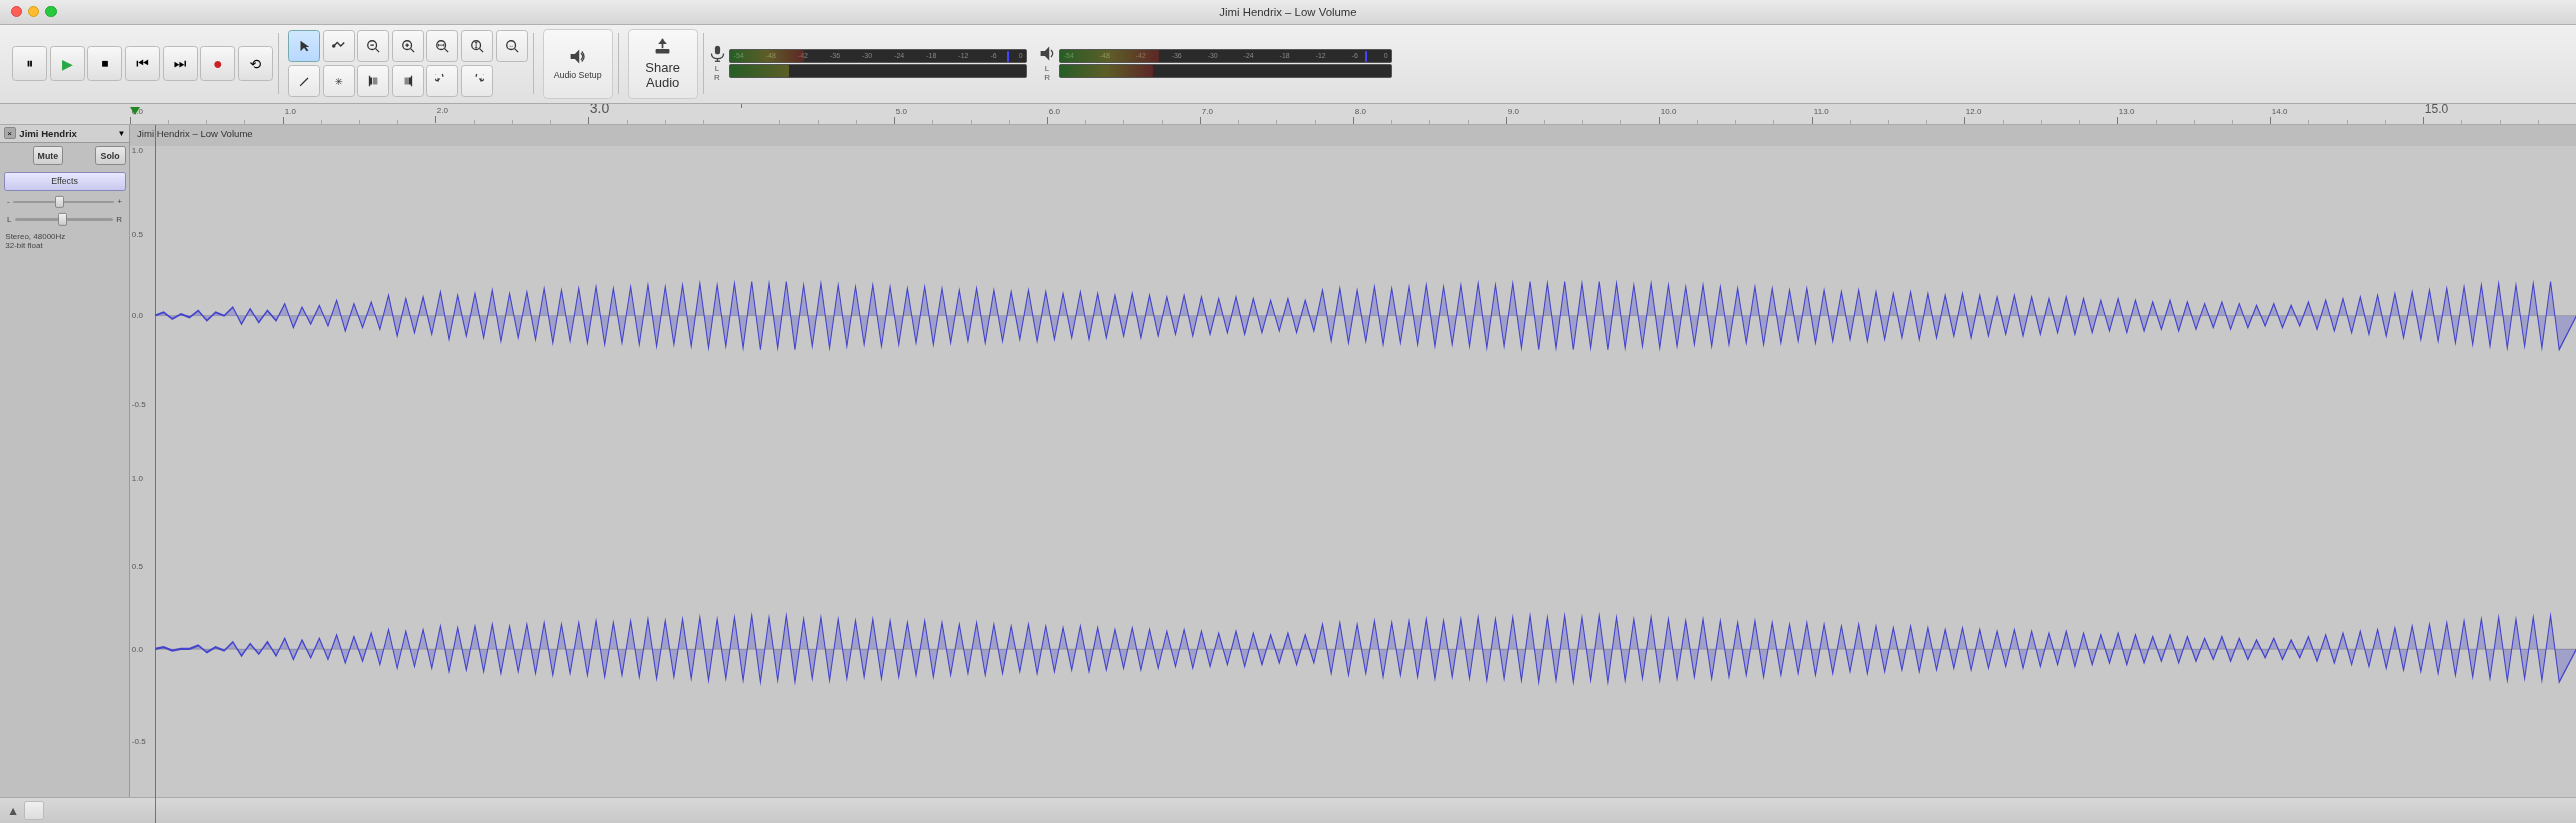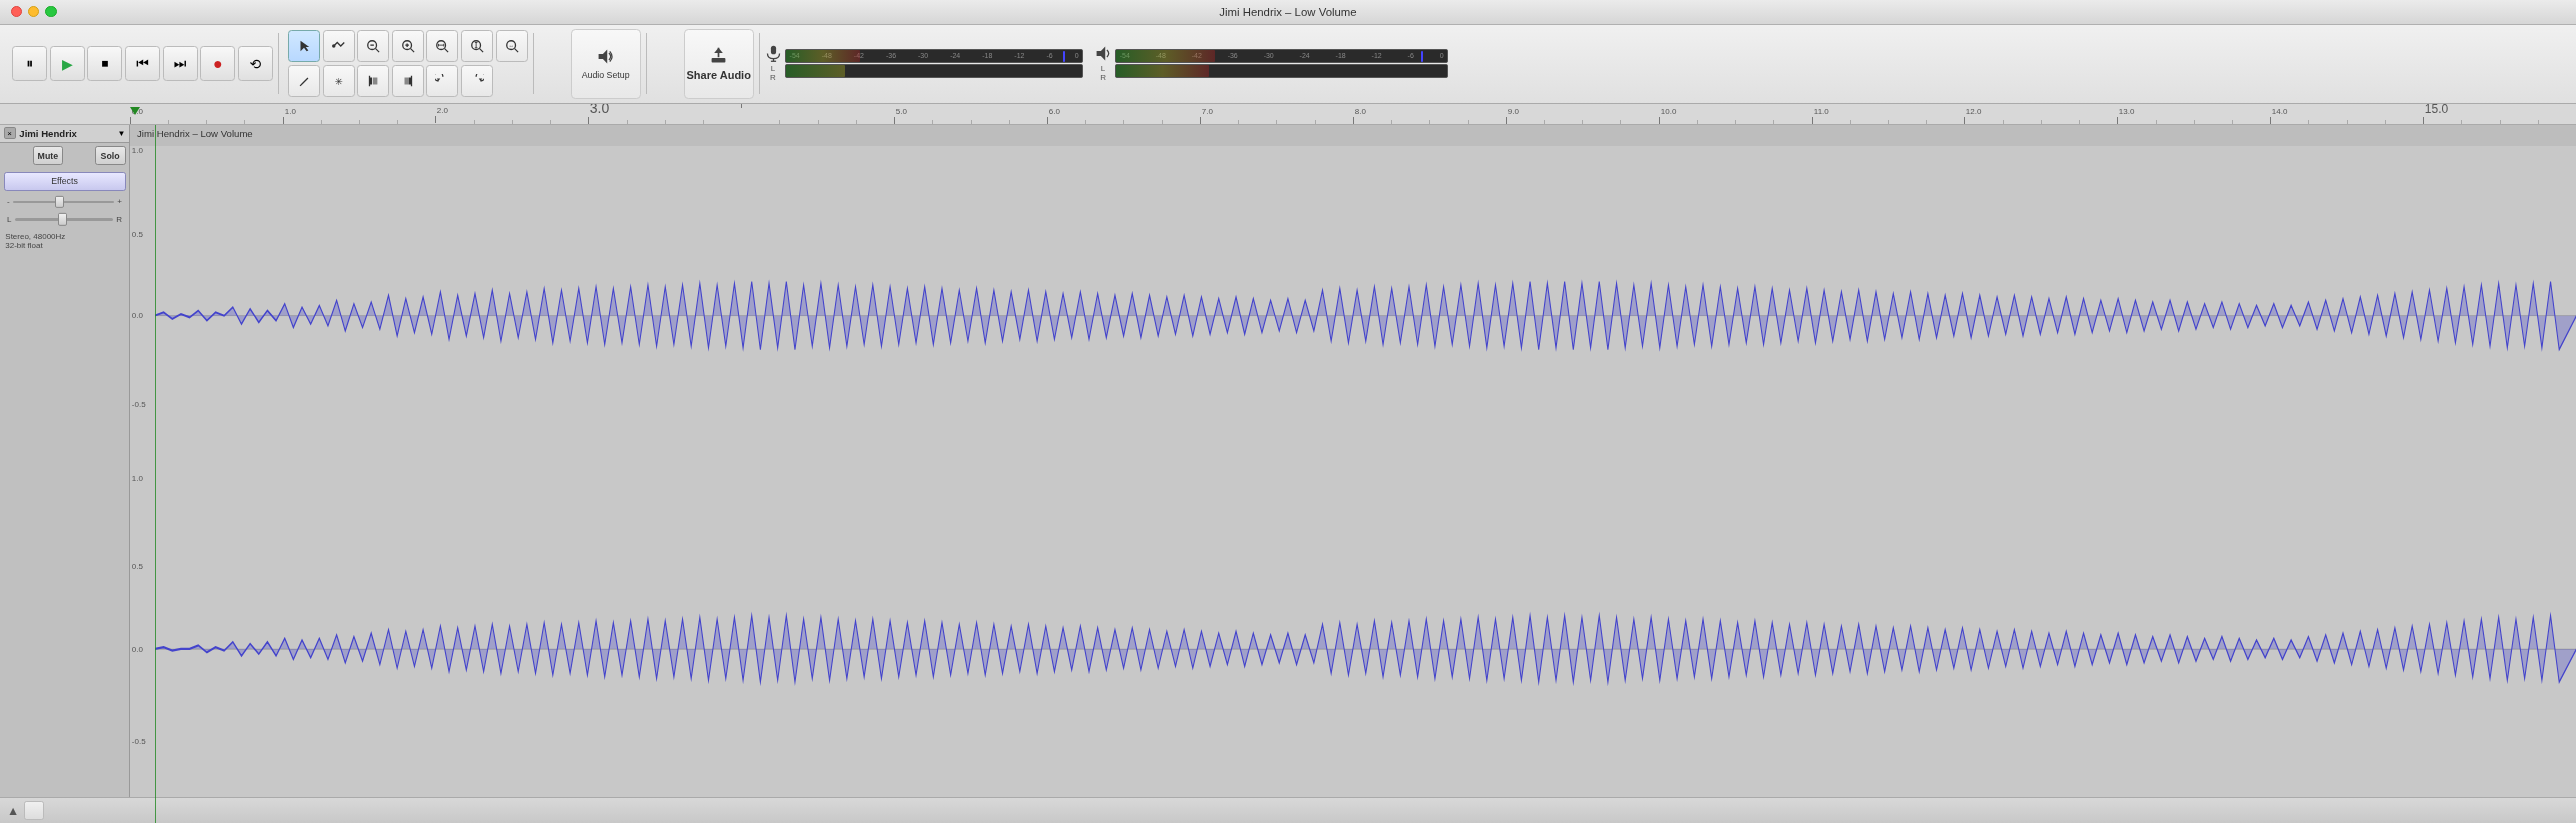--- a/index.html
+++ b/index.html
@@ -108,21 +108,20 @@
       justify-content: center;
       width: 70px;
       height: 70px;
       background: linear-gradient(to bottom, #f8f8f8, #e8e8e8);
       border: 0.9px solid #ccc;
       border-radius: 4.4px;
       cursor: pointer;
       font-size: 9.6px;
       color: #333;
       gap: 3.5px;
-      margin-left: 28px;
     }
 
     
     #ruler {
       width: 100%;
       height: 21px;
       background: #d8d8d8;
       border-bottom: 0.9px solid #aaa;
       display: flex;
       align-items: flex-end;
@@ -448,21 +447,21 @@
     </button>
   </div>
 
   <div class="toolbar-group">
     <button class="action-btn">
       <svg width="19" height="19" viewBox="0 0 22 22">
         <rect x="3" y="14" width="16" height="5" rx="1" fill="#444"></rect>
         <line x1="11" y1="2" x2="11" y2="13" stroke="#444" stroke-width="2"></line>
         <polygon points="6,8 11,2 16,8" fill="#444"></polygon>
       </svg>
-      <span style="font-size:11px;font-weight:bold;">Share Audio</span>
+      <span style="font-size:13px;">Share Audio</span>
     </button>
   </div>
 
   <div class="vu-meter-section">
     <div style="display:flex; flex-direction:column; align-items:center; gap:1.8px;">
       <svg width="19" height="19" viewBox="0 0 22 22">
         <rect x="8" y="2" width="6" height="10" rx="3" fill="#444"></rect>
         <path d="M4 11 Q4 17 11 17 Q18 17 18 11" stroke="#444" stroke-width="1.5" fill="none"></path>
         <line x1="11" y1="17" x2="11" y2="20" stroke="#444" stroke-width="1.5"></line>
         <line x1="8" y1="20" x2="14" y2="20" stroke="#444" stroke-width="1.5"></line>

